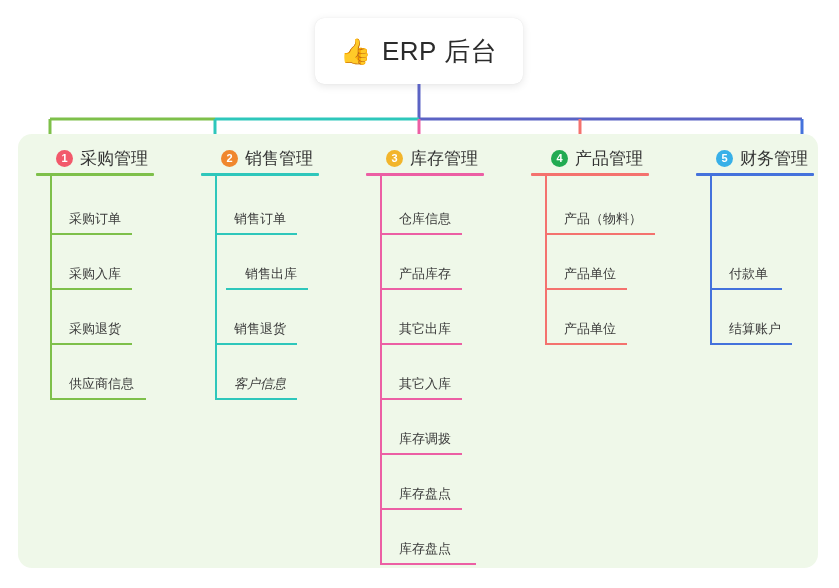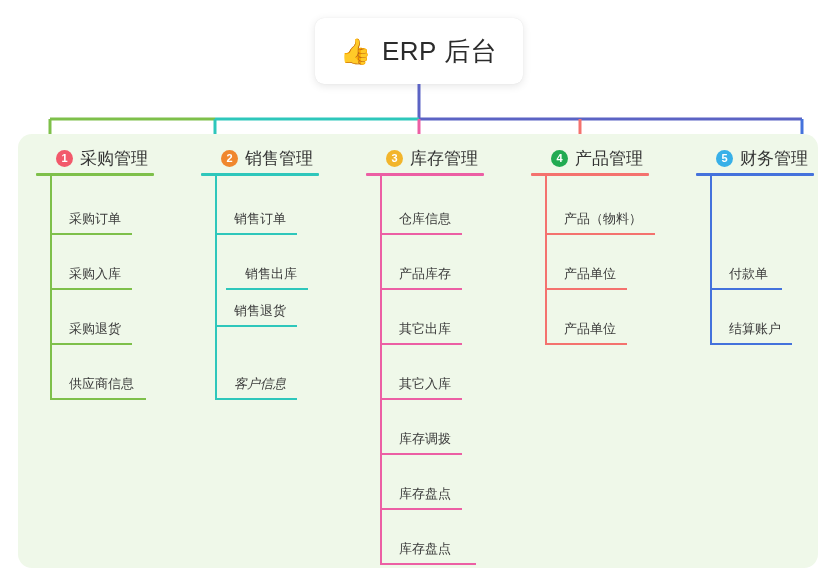--- a/index.html
+++ b/index.html
@@ -184,21 +184,21 @@
       <div class="head-rule" style="top: 30px; width: 118px; background: rgb(46, 199, 187);"></div>
       <div class="spine" style="height: 224px; background: rgb(46, 199, 187);"></div>
       <div class="leaf" style="top: 52px; width: 82px; height: 40px; text-align: center;">
         <span class="leaf-label">销售订单</span>
         <div class="leaf-rule" style="width: 82px; background: rgb(46, 199, 187);"></div>
       </div>
       <div class="leaf" style="top: 107px; width: 82px; height: 40px; margin-left: 11px;">
         <span class="leaf-label">销售出库</span>
         <div class="leaf-rule" style="width: 82px; background: rgb(46, 199, 187);"></div>
       </div>
-      <div class="leaf" style="top: 144px; width: 82px; height: 40px;">
+      <div class="leaf" style="top: 162px; width: 82px; height: 40px;">
         <span class="leaf-label">销售退货</span>
         <div class="leaf-rule" style="width: 82px; background: rgb(46, 199, 187);"></div>
       </div>
       <div class="leaf" style="top: 217px; width: 82px; height: 40px; font-style: italic;">
         <span class="leaf-label">客户信息</span>
         <div class="leaf-rule" style="width: 82px; background: rgb(46, 199, 187);"></div>
       </div>
     </div>
     <div class="column" style="left: 366px;">
       <div class="col-head">

